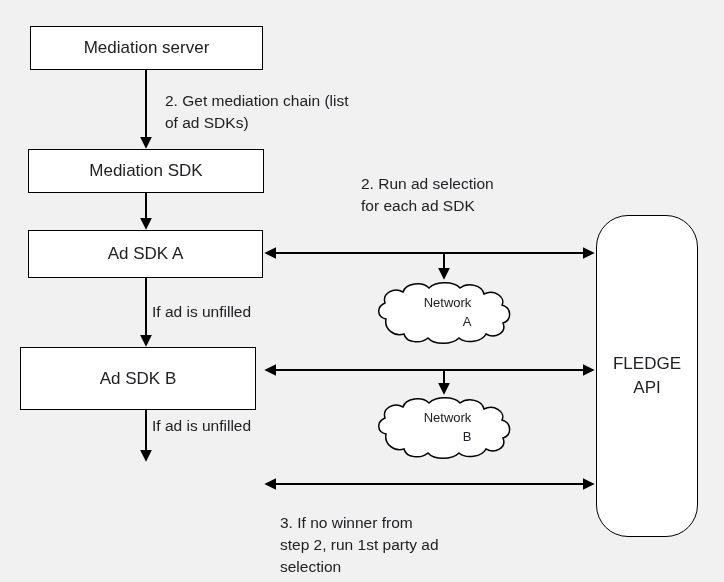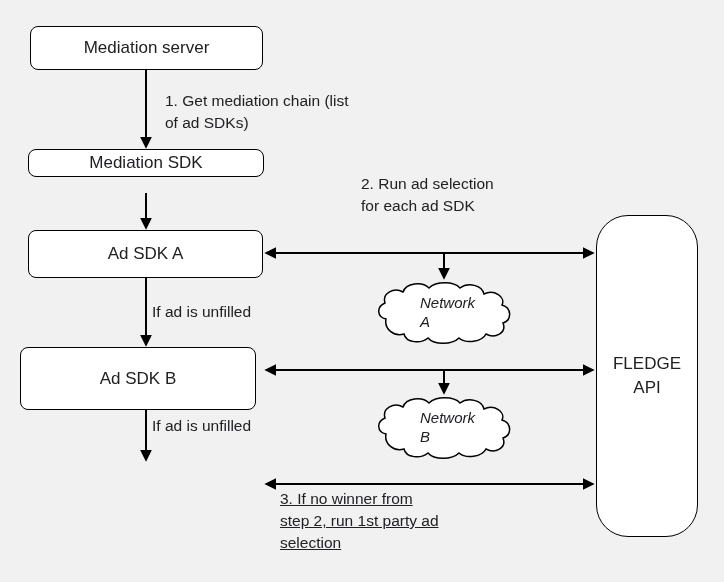--- a/index.html
+++ b/index.html
@@ -13,60 +13,59 @@
     height: 582px;
     background: #f1f1f1;
     font-family: "Liberation Sans", sans-serif;
     color: #202124;
     overflow: hidden;
   }
   .node {
     position: absolute;
     background: #ffffff;
     border: 1.5px solid #000000;
-    border-radius: 8px;
+    border-radius: 0;
     display: flex;
     align-items: center;
     justify-content: center;
     font-size: 17px;
     text-align: center;
     box-sizing: border-box;
   }
   .n-server { left: 30px;  top: 26px;  width: 233px; height: 44px; }
-  .n-sdk    { left: 28px;  top: 149px; width: 236px; height: 28px; }
+  .n-sdk    { left: 28px;  top: 149px; width: 236px; height: 44px; }
   .n-sdka   { left: 28px;  top: 230px; width: 235px; height: 48px; text-align: center; }
   .n-sdkb   { left: 20px;  top: 347px; width: 236px; height: 63px; }
   .n-1st    { left: 28px;  top: 462px; width: 235px; height: 46px; }
   .n-fledge {
     left: 596px; top: 215px; width: 102px; height: 322px;
     border-radius: 32px;
     white-space: pre-line;
     line-height: 24px;
   }
   .note {
     position: absolute;
     font-size: 15.5px;
     line-height: 22px;
     white-space: pre-line;
   }
   .t-step1 { left: 165px; top: 90px; }
   .t-step2 { left: 361px; top: 173px; width: 168px; text-align: left; }
   .t-unfilled-a { left: 152px; top: 301px; }
   .t-unfilled-b { left: 152px; top: 415px; }
-  .t-step3 { left: 280px; top: 488px; text-decoration: underline; }
+  .t-step3 { left: 280px; top: 512px; }
   .cloud-label {
     position: absolute;
     display: flex;
     align-items: center;
     justify-content: center;
-    text-align: left;
-    font-size: 15px;
+    text-align: right;
+    font-size: 13px;
     line-height: 19px;
     white-space: pre-line;
-    font-style: italic;
   }
   .cl-a { left: 374px; top: 281px; width: 147px; height: 62px; }
   .cl-b { left: 374px; top: 396px; width: 147px; height: 62px; }
   svg.overlay {
     position: absolute;
     left: 0;
     top: 0;
   }
   svg.overlay line {
     stroke: #000000;
@@ -121,21 +120,21 @@
   <div class="node n-sdka">Ad SDK A</div>
   <div class="node n-sdkb">Ad SDK B</div>
   <div class="node n-fledge">FLEDGE
 API</div>
 
   <div class="cloud-label cl-a">Network
 A</div>
   <div class="cloud-label cl-b">Network
 B</div>
 
-  <div class="note t-step1">1. Get mediation chain (list
+  <div class="note t-step1">2. Get mediation chain (list
 of ad SDKs)</div>
   <div class="note t-step2">2. Run ad selection
 for each ad SDK</div>
   <div class="note t-unfilled-a">If ad is unfilled</div>
   <div class="note t-unfilled-b">If ad is unfilled</div>
   <div class="note t-step3">3. If no winner from
 step 2, run 1st party ad
 selection</div>
 
 </div>

